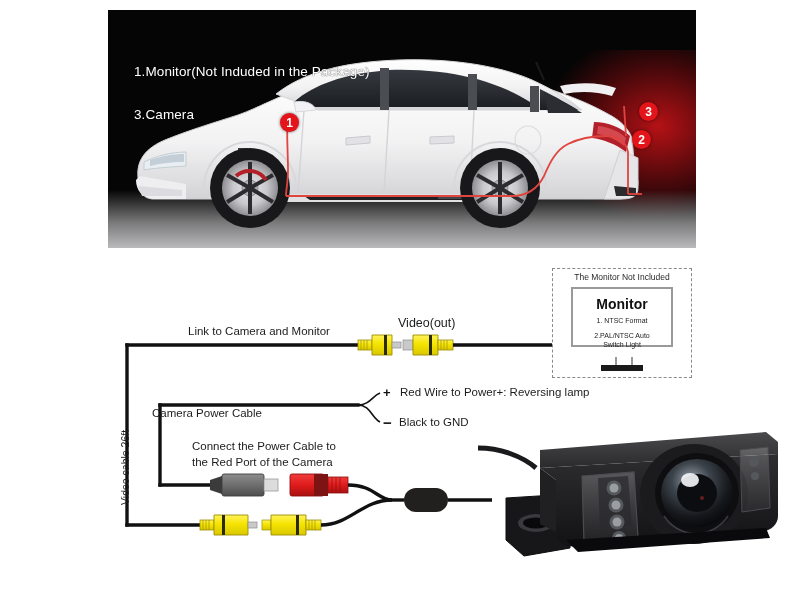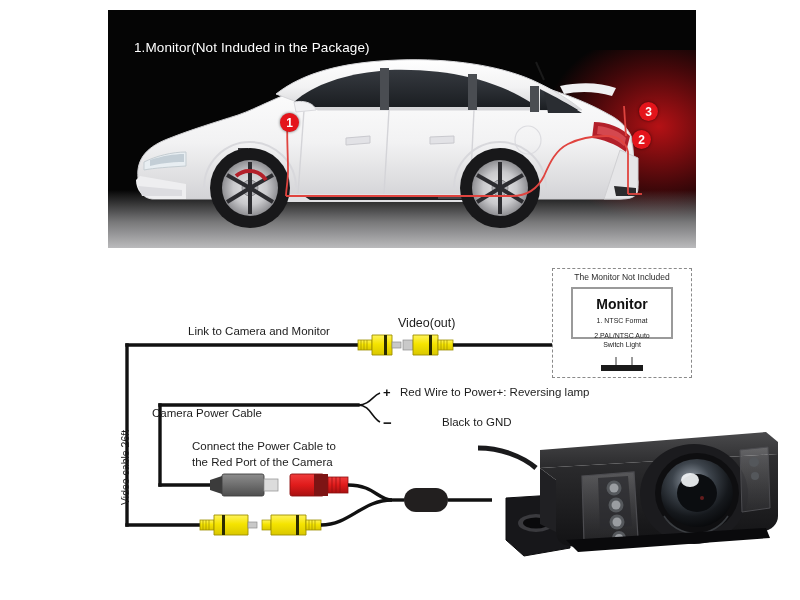--- a/index.html
+++ b/index.html
@@ -12,21 +12,21 @@
 
   
   .photo{
     position:absolute;left:108px;top:10px;width:588px;height:238px;
     background:#050505;overflow:hidden;
   }
   .photo-legend{
     position:absolute;left:26px;top:28px;color:#fff;
     font-size:13.5px;line-height:19px;letter-spacing:.1px;white-space:nowrap;
   }
-  .photo-legend div{text-shadow:0 0 1px #000;}
+  .photo-legend div{text-shadow:0 0 1px #000;margin-top:24px;}
   .red-glow{
     position:absolute;right:0px;top:40px;width:150px;height:170px;
     background:radial-gradient(ellipse at 75% 45%, rgba(190,18,22,.95) 0%, rgba(120,10,14,.55) 45%, rgba(5,5,5,0) 72%);
   }
   .floor{
     position:absolute;left:0;bottom:0;width:100%;height:58px;
     background:linear-gradient(to bottom, rgba(120,120,122,0) 0%, rgba(158,158,160,.75) 55%, rgba(196,196,198,.95) 100%);
   }
   
   .carwrap{position:absolute;left:0;top:0;width:588px;height:238px;}
@@ -47,21 +47,21 @@
   
   .mon-box{
     position:absolute;left:552px;top:268px;width:138px;height:108px;
     border:1px dashed #8a8a8a;background:#fff;
   }
   .mon-caption{
     position:absolute;left:0;top:3px;width:138px;text-align:center;
     font-size:8.5px;color:#2a2a2a;
   }
   .mon-screen{
-    position:absolute;left:18px;top:18px;width:102px;height:52px;
+    position:absolute;left:18px;top:18px;width:102px;height:60px;
     border:2px solid #9a9a9a;background:#fff;box-sizing:border-box;
   }
   .mon-title{
     position:absolute;left:0;top:7px;width:100%;text-align:center;
     font-size:14px;font-weight:bold;color:#111;
   }
   .mon-l1{position:absolute;left:0;top:28px;width:100%;text-align:center;font-size:7px;color:#222;}
   .mon-l2{position:absolute;left:0;top:42px;width:100%;text-align:center;font-size:7px;color:#222;line-height:9px;}
   .mon-neck{position:absolute;left:62px;top:88px;width:14px;height:9px;border-left:2px solid #9a9a9a;border-right:2px solid #9a9a9a;}
   .mon-base{position:absolute;left:48px;top:96px;width:42px;height:6px;background:#1a1a1a;}
@@ -186,20 +186,21 @@
                    C472 128 486 126 498 126"></path>
           <path d="M498 126 C510 126 518 132 520 142 L520 184"></path>
           <path d="M520 184 L534 184"></path>
           <path d="M516 96 L518 126"></path>
         </g>
       </svg>
     </div>
 
     <div class="photo-legend">
       <div>1.Monitor(Not Induded in the Package)</div>
+      <div>3.Camera</div>
     </div>
 
     <div class="marker" style="left:172px;top:103px;">1</div>
     <div class="marker" style="left:524px;top:120px;">2</div>
     <div class="marker" style="left:531px;top:92px;">3</div>
   </div>
 
   <div class="mon-box">
     <div class="mon-caption">The Monitor Not Included</div>
     <div class="mon-screen">
@@ -393,20 +394,20 @@
   </div>
 
   <div class="dlabel" style="left:148px;top:325px;margin-left:40px;">Link to Camera and Monitor</div>
 
   <div class="dlabel big" style="left:398px;top:316px;">Video(out)</div>
 
   <div class="dlabel" style="left:152px;top:407px;">Camera Power Cable</div>
 
   <div class="dlabel" style="left:400px;top:386px;">Red Wire to Power+: Reversing lamp</div>
 
-  <div class="dlabel" style="left:399px;top:416px;margin-left:43px;">Black to GND</div>
+  <div class="dlabel" style="left:399px;top:416px;">Black to GND</div>
 
   <div class="dlabel" style="left:192px;top:440px;">Connect the Power Cable to</div>
   <div class="dlabel" style="left:192px;top:456px;">the Red Port of the Camera</div>
 
   <div class="vlabel" style="left:119px;top:505px;">Video cable 26ft</div>
 
 </div>
 
 </body></html>

